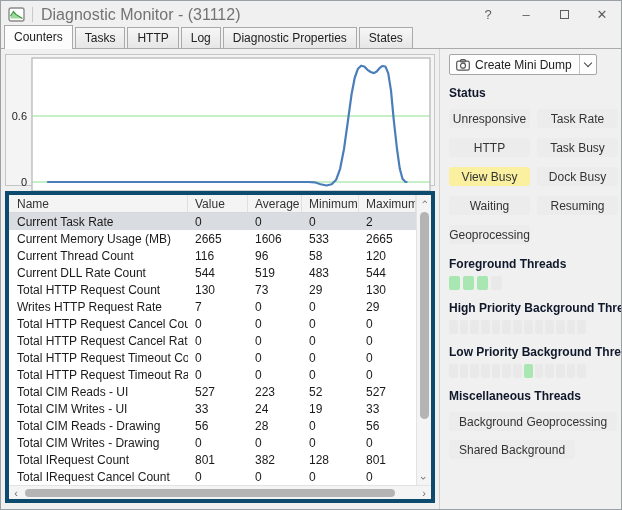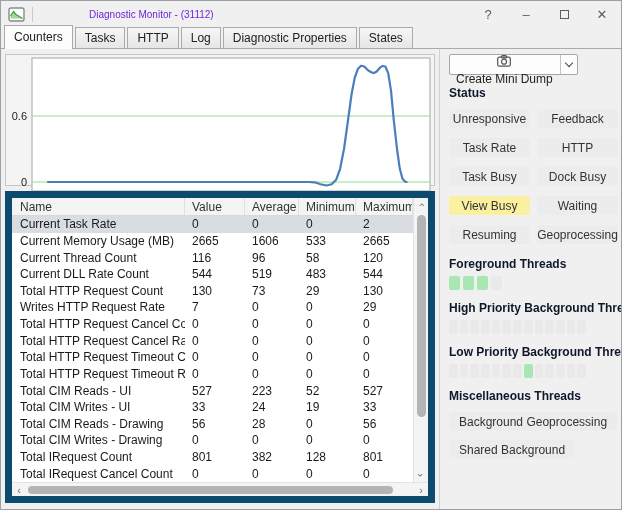--- a/index.html
+++ b/index.html
@@ -2,36 +2,36 @@
 <html><head>
 <meta charset="utf-8">
 <style>
   html,body{margin:0;padding:0;background:#ffffff;font-family:"Liberation Sans",sans-serif;}
   *{box-sizing:border-box;}
   .window{width:622px;height:510px;background:#f0f0f0;border:1px solid #9aa0a4;position:relative;display:flex;flex-direction:column;overflow:hidden;}
   
   .titlebar{height:27px;display:flex;align-items:center;padding-left:7px;background:#f0f0f0;flex:0 0 auto;}
   .app-icon{width:17px;height:15px;display:inline-flex;}
   .tb-sep{width:1px;height:15px;background:#c9c9c9;margin:0 8px 0 7px;}
-  .tb-title{font-size:10px;color:#6d28d9;flex:1 1 auto;white-space:nowrap;margin-left:48px;}
+  .tb-title{font-size:16px;color:#737373;flex:1 1 auto;white-space:nowrap;}
   .winbtns{display:flex;align-items:center;height:100%;}
   .winbtn{width:38px;height:100%;display:flex;align-items:center;justify-content:center;color:#5d5d5d;font-size:13px;cursor:default;}
   .maxbox{width:9px;height:9px;border:1px solid #5d5d5d;display:inline-block;}
   
   .tabstrip{display:flex;align-items:flex-end;height:21px;padding-left:3px;border-bottom:1px solid #aaaaaa;background:#f0f0f0;flex:0 0 auto;}
   .tab{border:1px solid #aaaaaa;border-bottom:none;background:linear-gradient(#f6f6f6,#e6e6e6);padding:3px 9px 3px;font-size:12px;margin-right:2px;color:#222;white-space:nowrap;}
   .tab.active{background:#fcfcfc;position:relative;margin-bottom:-1px;padding-bottom:5px;padding-top:4px;z-index:2;}
   
   .bodyrow{flex:1 1 auto;display:flex;min-height:0;}
   .left{width:438px;flex:0 0 auto;padding:5px 0 6px 4px;display:flex;flex-direction:column;min-height:0;}
   
   .chart{width:430px;height:132px;border:1px solid #c5c5c5;background:#f4f4f4;flex:0 0 auto;}
   .chart svg{display:block;}
   
-  .tablewrap{width:430px;flex:1 1 auto;margin-top:5px;border:7px solid #0c4a6e;background:#ffffff;display:flex;flex-direction:column;min-height:0;}
+  .tablewrap{width:430px;flex:1 1 auto;margin-top:5px;border:4px solid #0c4a6e;background:#ffffff;display:flex;flex-direction:column;min-height:0;}
   .tmain{flex:1 1 auto;display:flex;min-height:0;}
   .tgrid{flex:1 1 auto;display:flex;flex-direction:column;min-width:0;}
   .thead{display:flex;background:#f4f4f4;border-bottom:1px solid #d8d8d8;flex:0 0 18px;align-items:center;font-size:12px;color:#333;}
   .th{border-right:1px solid #e0e0e0;height:100%;display:flex;align-items:center;white-space:nowrap;overflow:hidden;}
   .tbody{flex:1 1 auto;display:flex;flex-direction:column;font-size:12px;color:#1a1a1a;}
   .tr{flex:1 1 auto;display:flex;align-items:center;background:#ffffff;}
   .tr.selected{background:#d9dde1;}
   .td{white-space:nowrap;overflow:hidden;}
   .c-name{flex:1 1 auto;padding-left:8px;}
   .c-num{flex:0 0 auto;padding-left:7px;}
@@ -44,21 +44,21 @@
   .vthumb{position:absolute;left:2.5px;right:2.5px;top:1%;height:79%;background:#b4b4b4;border-radius:5px;}
   .hscroll{flex:0 0 14px;background:#f4f4f4;border-top:1px solid #e3e3e3;display:flex;align-items:center;}
   .hsarrow{flex:0 0 14px;display:flex;align-items:center;justify-content:center;color:#707070;font-size:11px;height:100%;}
   .htrack{flex:1 1 auto;height:100%;position:relative;}
   .hthumb{position:absolute;top:2.5px;bottom:2.5px;left:0.5%;width:94%;background:#b4b4b4;border-radius:5px;}
   .rot-up{transform:rotate(-90deg);display:inline-block;}
   .rot-down{transform:rotate(90deg);display:inline-block;}
   
   .right{flex:1 1 auto;border-left:1px solid #d2d2d2;padding:4px 5px 0 9px;background:#f0f0f0;min-width:0;}
   .dumpbtn{display:inline-flex;align-items:stretch;border:1px solid #a6a6a6;border-radius:2px;background:#fdfdfd;height:21px;margin-top:1px;}
-  .dump-main{display:flex;align-items:center;gap:5px;padding:0 7px 0 6px;font-size:12px;color:#222;flex-direction:column;}
+  .dump-main{display:flex;align-items:center;gap:5px;padding:0 7px 0 6px;font-size:12px;color:#222;}
   .dump-drop{width:17px;border-left:1px solid #c2c2c2;display:flex;align-items:center;justify-content:center;}
   .chev{width:6px;height:6px;border-right:1.4px solid #444;border-bottom:1.4px solid #444;transform:rotate(45deg);margin-top:-3px;}
   .sect-label{font-size:12px;font-weight:bold;color:#0f172a;margin-top:11px;white-space:nowrap;}
   .status-grid{display:grid;grid-template-columns:81px 81px;column-gap:7px;row-gap:10px;margin-top:9px;}
   .badge{height:19px;background:#ececec;border-radius:3px;display:flex;align-items:center;justify-content:center;font-size:12px;color:#333;white-space:nowrap;}
   .badge.active{background:#faf0a0;}
   .blocks{display:flex;gap:2px;margin-top:5px;}
   .block{width:8.7px;height:14px;background:#e9e9e9;border-radius:2px;}
   .blocks.wide .block{width:11px;margin-right:1px;}
   .block.on{background:#a9e7b2;}
@@ -296,26 +296,25 @@
           <span>Create Mini Dump</span>
         </span>
         <span class="dump-drop">
             <span class="chev"></span>
           </span>
       </div>
 
       <div class="sect-label">Status</div>
       <div class="status-grid" id="status-grid">
           <div class="badge">Unresponsive</div>
-          <div class="badge">Feedback</div>
           <div class="badge">Task Rate</div>
           <div class="badge">HTTP</div>
           <div class="badge">Task Busy</div>
+          <div class="badge active">View Busy</div>
           <div class="badge">Dock Busy</div>
-          <div class="badge active">View Busy</div>
           <div class="badge">Waiting</div>
           <div class="badge">Resuming</div>
           <div class="badge">Geoprocessing</div>
         </div>
 
       <div id="thread-groups">
           <div class="sect-label tg-fg">Foreground Threads</div>
           <div class="blocks wide">
             <span class="block on"></span>
             <span class="block on"></span>

